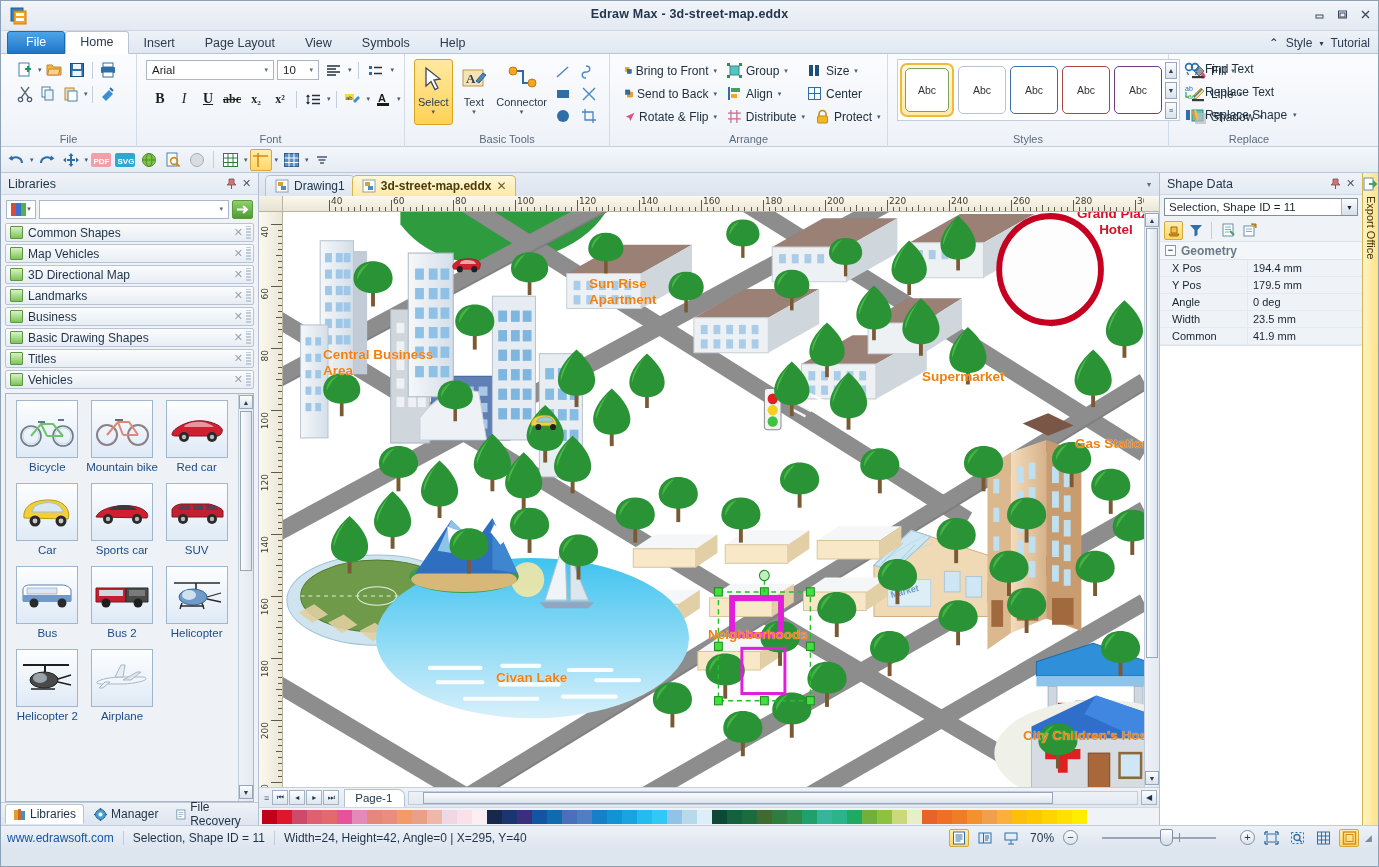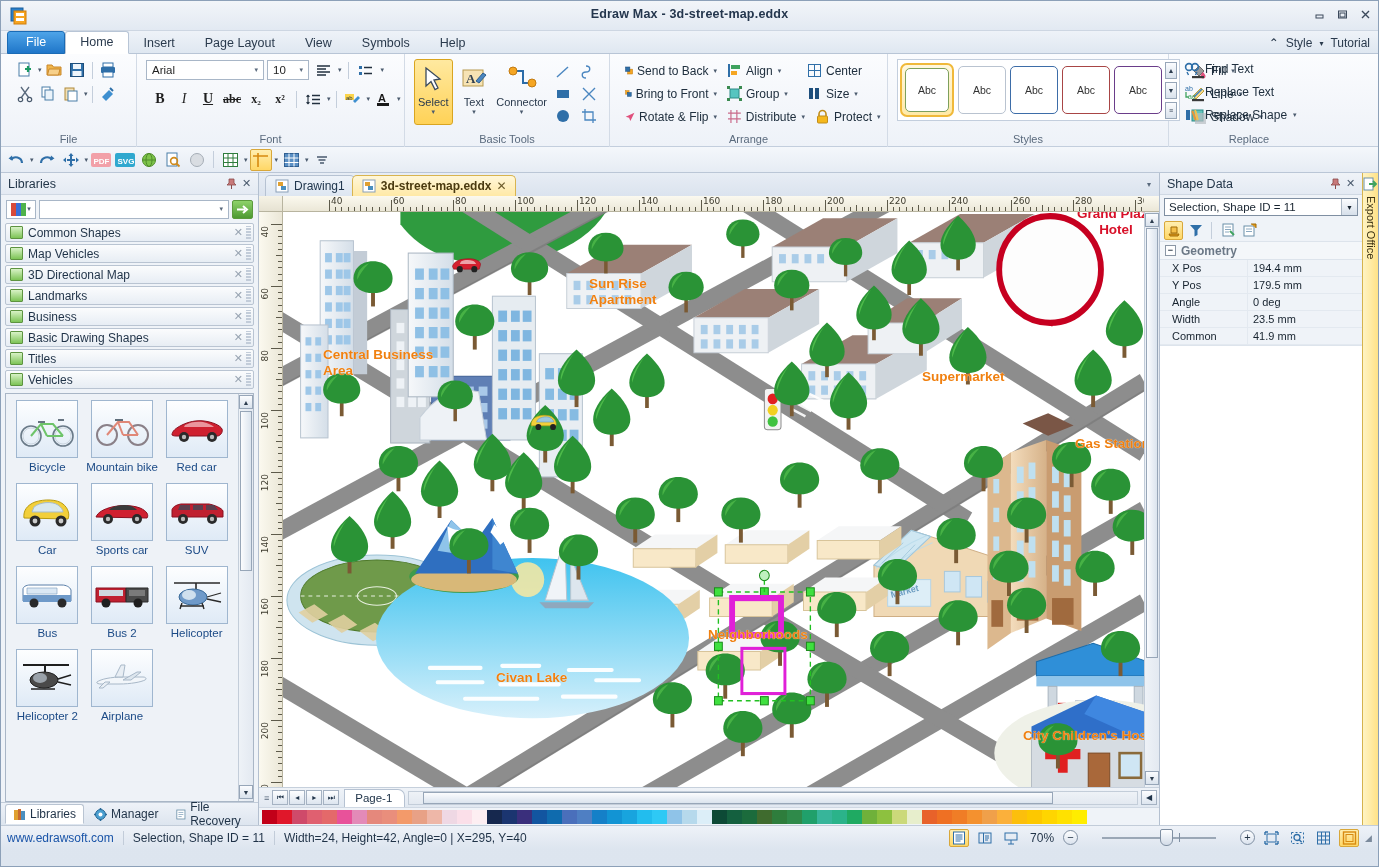--- a/index.html
+++ b/index.html
@@ -366,21 +366,21 @@
             </span>
           </div>
         </div>
       </div>
       <div class="grp-label">File</div>
     </div>
 
     <div class="grp" style="width:268px">
       <div class="grp-body" style="flex-direction:column; padding:2px 4px 0">
         <div class="rowflex" style="gap:3px">
-          <div class="fontbox" style="width:118px">
+          <div class="fontbox" style="width:128px">
             <span>Arial</span>
             <span class="fcaret">▾</span>
           </div>
           <div class="fontbox" style="width:42px">
             <span>10</span>
             <span class="fcaret">▾</span>
           </div>
           <span class="btn16">
             <svg width="17" height="15" viewBox="0 0 17 15">
                 <path d="M2 3h13M2 6h9M2 9h13M2 12h9" stroke="#22303f" stroke-width="1.6"></path>
@@ -494,46 +494,20 @@
         </div>
       </div>
       <div class="grp-label">Basic Tools</div>
     </div>
 
     <div class="grp" style="width:278px">
       <div class="grp-body" style="flex-direction:column; padding-left:5px">
         <div class="arr-row">
           <div class="arr-item" style="width:102px">
             <svg width="15" height="15" viewBox="0 0 15 15">
-                <rect x="5" y="5" width="9" height="9" fill="#f5a623" stroke="#c27b12"></rect>
-                <rect x="1" y="1" width="8" height="8" fill="#2f6fa8" stroke="#1d4e7c"></rect>
-              </svg>
-            <span>Send to Back</span>
-            <span class="caret">▾</span>
-          </div>
-          <div class="arr-item" style="width:80px">
-            <svg width="15" height="15" viewBox="0 0 15 15">
-                <rect x="1" y="1" width="2" height="13" fill="#2f6fa8"></rect>
-                <rect x="4" y="2" width="9" height="4" fill="#3fa35f"></rect>
-                <rect x="4" y="8" width="6" height="4" fill="#f5a623"></rect>
-              </svg>
-            <span>Align</span>
-            <span class="caret">▾</span>
-          </div>
-          <div class="arr-item">
-            <svg width="15" height="15" viewBox="0 0 15 15">
-                <rect x="1.5" y="1.5" width="12" height="12" fill="none" stroke="#2f6fa8"></rect>
-                <path d="M7.5 1.5v12M1.5 7.5h12" stroke="#2f6fa8"></path>
-              </svg>
-            <span>Center</span>
-          </div>
-        </div>
-        <div class="arr-row">
-          <div class="arr-item" style="width:102px">
-            <svg width="15" height="15" viewBox="0 0 15 15">
                 <rect x="1" y="1" width="8" height="8" fill="#f5a623" stroke="#c27b12"></rect>
                 <rect x="5" y="5" width="9" height="9" fill="#2f6fa8" stroke="#1d4e7c"></rect>
               </svg>
             <span>Bring to Front</span>
             <span class="caret">▾</span>
           </div>
           <div class="arr-item" style="width:80px">
             <svg width="15" height="15" viewBox="0 0 15 15">
                 <rect x="3" y="3" width="9" height="9" fill="#56c5c0" stroke="#2e8c88"></rect>
                 <rect x="0" y="0" width="3" height="3" fill="#3a8a50"></rect>
@@ -544,20 +518,46 @@
             <span>Group</span>
             <span class="caret">▾</span>
           </div>
           <div class="arr-item">
             <svg width="15" height="15" viewBox="0 0 15 15">
                 <rect x="2" y="2" width="4" height="11" fill="#1d4e7c"></rect>
                 <rect x="8" y="2" width="4" height="11" fill="#1d4e7c"></rect>
               </svg>
             <span>Size</span>
             <span class="caret">▾</span>
+          </div>
+        </div>
+        <div class="arr-row">
+          <div class="arr-item" style="width:102px">
+            <svg width="15" height="15" viewBox="0 0 15 15">
+                <rect x="5" y="5" width="9" height="9" fill="#f5a623" stroke="#c27b12"></rect>
+                <rect x="1" y="1" width="8" height="8" fill="#2f6fa8" stroke="#1d4e7c"></rect>
+              </svg>
+            <span>Send to Back</span>
+            <span class="caret">▾</span>
+          </div>
+          <div class="arr-item" style="width:80px">
+            <svg width="15" height="15" viewBox="0 0 15 15">
+                <rect x="1" y="1" width="2" height="13" fill="#2f6fa8"></rect>
+                <rect x="4" y="2" width="9" height="4" fill="#3fa35f"></rect>
+                <rect x="4" y="8" width="6" height="4" fill="#f5a623"></rect>
+              </svg>
+            <span>Align</span>
+            <span class="caret">▾</span>
+          </div>
+          <div class="arr-item">
+            <svg width="15" height="15" viewBox="0 0 15 15">
+                <rect x="1.5" y="1.5" width="12" height="12" fill="none" stroke="#2f6fa8"></rect>
+                <path d="M7.5 1.5v12M1.5 7.5h12" stroke="#2f6fa8"></path>
+              </svg>
+            <span>Center</span>
           </div>
         </div>
         <div class="arr-row">
           <div class="arr-item" style="width:102px">
             <svg width="15" height="15" viewBox="0 0 15 15">
                 <path d="M14 2L1 8l5 1.5L8 14z" fill="#e0507c"></path>
               </svg>
             <span>Rotate &amp; Flip</span>
             <span class="caret">▾</span>
           </div>

